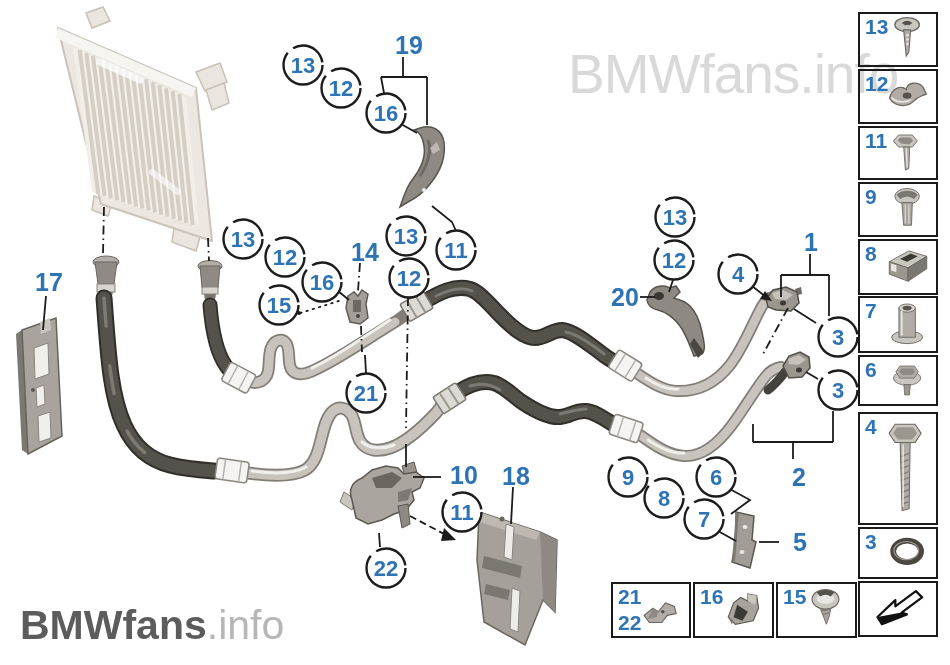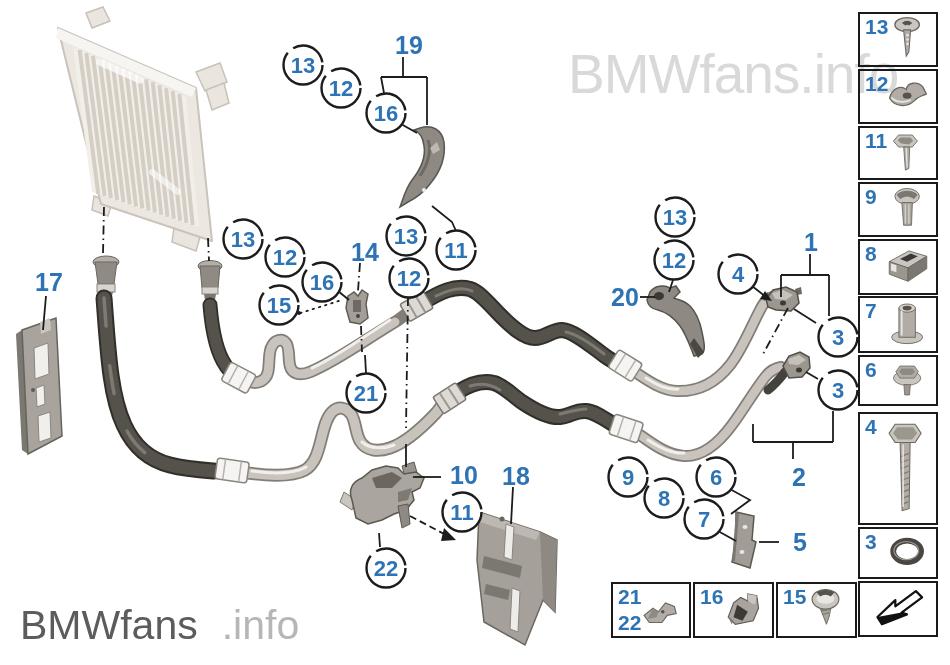--- a/index.html
+++ b/index.html
@@ -4,22 +4,22 @@
 <style>
   :root{
     --blue:#2e74b5; --line:#1c1c1c; --wm:#d9d9d9; --logo-dark:#5c5c5c; --logo-light:#b6b6b6;
   }
   html,body{margin:0;padding:0;background:#ffffff;}
   .stage{position:relative;width:950px;height:665px;background:#fff;overflow:hidden;
          font-family:"Liberation Sans",sans-serif;}
   .wm-top{position:absolute;left:568px;top:42px;font-size:55px;font-weight:400;
           color:var(--wm);z-index:1;white-space:nowrap;letter-spacing:-1px;}
   .logo{position:absolute;left:20px;top:602px;font-size:41px;z-index:4;white-space:nowrap;}
-  .logo .p{color:var(--logo-dark);}
-  .logo .s{color:var(--logo-light);margin-left:24px;}
+  .logo .p{color:var(--logo-dark);font-weight:bold;}
+  .logo .s{color:var(--logo-light);}
   svg.main{position:absolute;left:0;top:0;z-index:2;}
   .part-box{position:absolute;border:2px solid #1a1a1a;box-sizing:border-box;z-index:3;background:transparent;}
   .part-num{position:absolute;left:5px;top:1px;font-weight:700;font-size:21px;color:var(--blue);line-height:1.15;z-index:2;}
   .part-num.second{top:27px;}
   .part-ico{position:absolute;right:1px;top:1px;height:calc(100% - 2px);width:74%;z-index:1;}
   .part-ico.full{width:calc(100% - 2px);}
   .co-num{font-weight:700;font-size:22px;fill:var(--blue);}
   .lbl{font-weight:700;font-size:25px;fill:var(--blue);}
 </style>
 </head>

